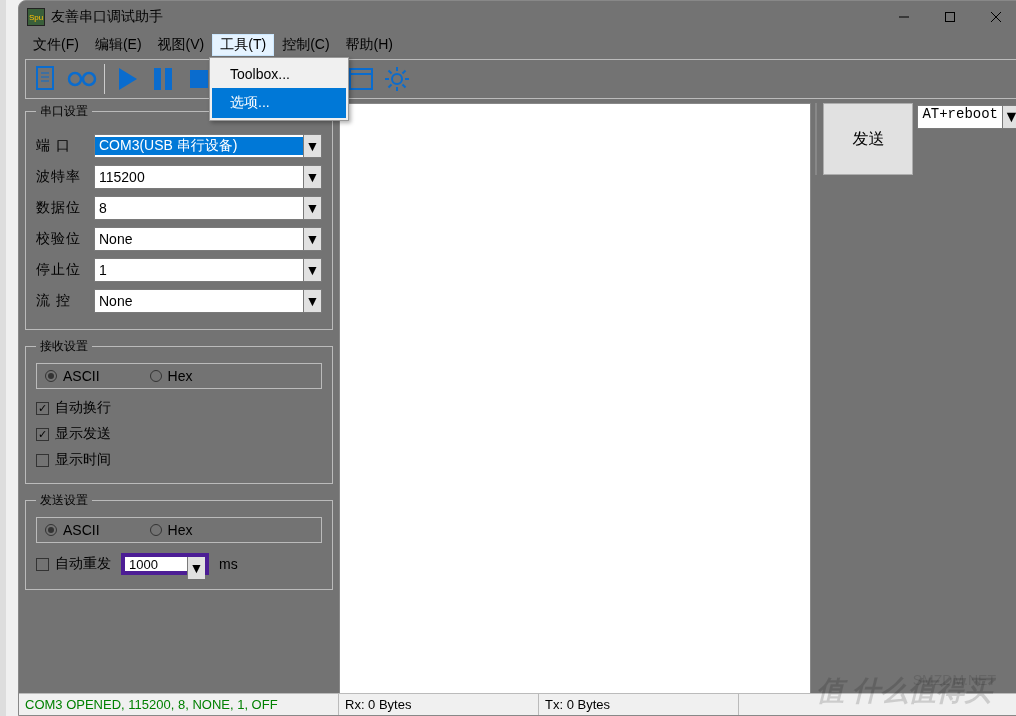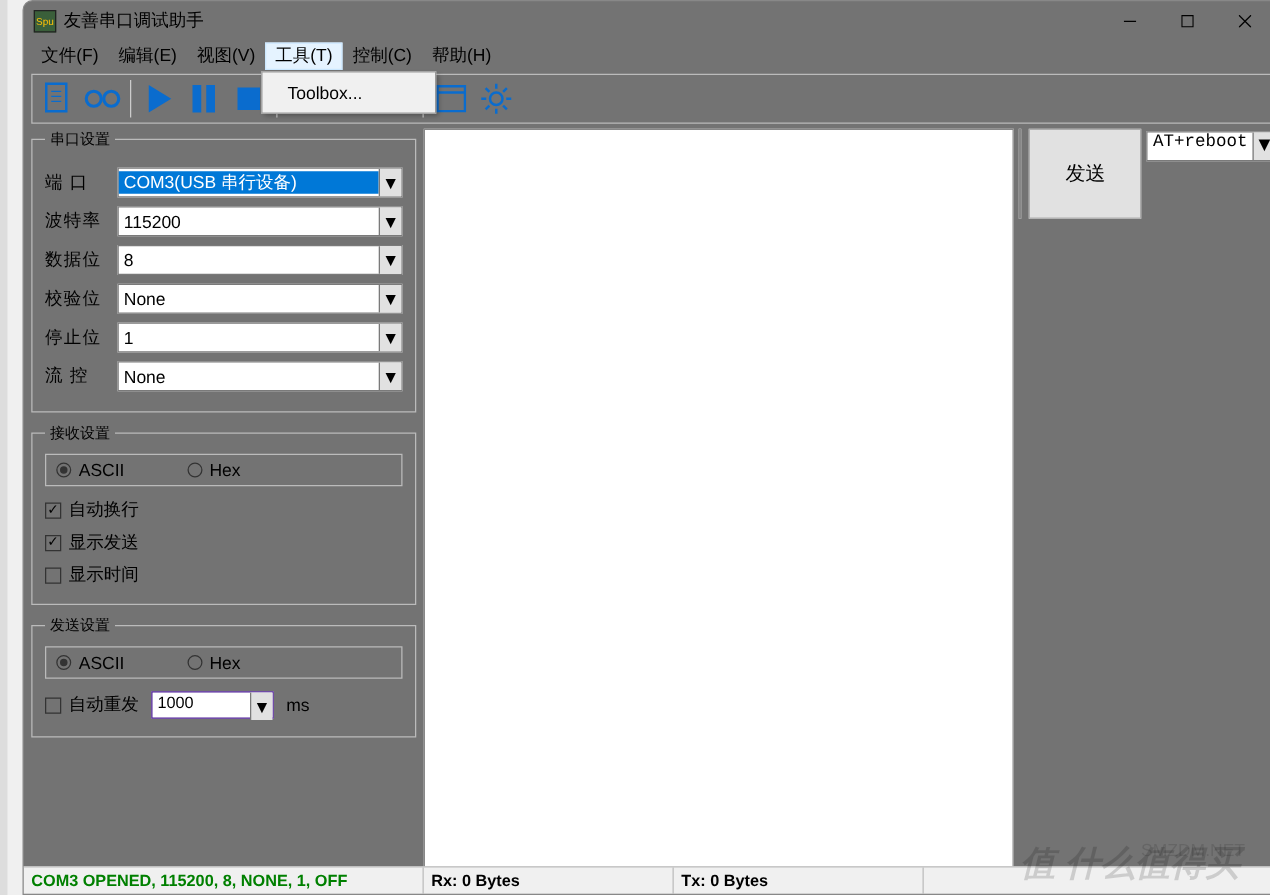--- a/index.html
+++ b/index.html
@@ -27,30 +27,30 @@
 .combo-text { flex: 1; padding: 0 4px; font-size: 14px; overflow:hidden; white-space:nowrap;}
 .combo.selected .combo-text { background: #0078d7; color: #fff; }
 .combo-btn { width: 18px; height: 22px; background: #e1e1e1; border-left: 1px solid #7a7a7a; display: flex; align-items: center; justify-content: center; }
 .radio-group { border:1px solid #bbb; padding:4px 8px; display:flex; gap:50px; margin-bottom:6px;}
 .radio-opt { display:flex; align-items:center; gap:6px; font-family: "Courier New", monospace; font-size:14px;}
 .radio-dot { width:12px; height:12px; border:1px solid #333; border-radius:50%; display:inline-flex; align-items:center; justify-content:center;}
 .radio-dot.checked::after { content:''; width:6px; height:6px; background:#333; border-radius:50%;}
 .check-row { display:flex; align-items:center; gap:6px; padding:4px 0; font-size:14px;}
 .checkbox { width:13px; height:13px; border:1px solid #333; display:inline-flex; align-items:center; justify-content:center; font-size:11px; line-height:1;}
 .checkbox.checked::after { content:'✓'; color:#000;}
-.small-combo { width:98px; height:22px; border:1px solid #4c1d95; display:flex; background:#fff; margin:0 4px;}
+.small-combo { width:88px; height:22px; border:4px solid #4c1d95; display:flex; background:#fff; margin:0 4px;}
 .small-combo .combo-text{font-size:13px; padding:0 4px;}
 .right-panel { flex: 1; display: flex; flex-direction: row; gap: 4px; }
 .recv-area { flex: 1; border: 1px solid #888; background: #fff; }
 .send-row { display:flex; gap:6px; height:72px;}
 .send-text { flex:1; border:1px solid #888; background:#fff;}
 .send-btn { width:90px; border:1px solid #adadad; background:#e1e1e1; display:flex; align-items:center; justify-content:center; font-size:16px; cursor:default;}
 .history-combo { height:24px; border:1px solid #7a7a7a; display:flex; background:#fff; margin-top:2px;}
 .statusbar { position:absolute; bottom:0; left:0; right:0; height:22px; border-top:1px solid #bbb; display:flex; font-size:13px; background:#f0f0f0;}
-.status-cell { border-right:1px solid #bbb; padding:0 6px; display:flex; align-items:center;font-weight:bold;}
+.status-cell { border-right:1px solid #bbb; padding:0 6px; display:flex; align-items:center;}
 .status-com { width:320px; color:#008000;}
 .status-rx { width:200px;}
 .status-tx { width:200px;}
 .dropdown-menu { position:absolute; left:190px; top:56px; width:140px; background:#f0f0f0; border:1px solid #999; box-shadow:2px 2px 4px rgba(0,0,0,0.3); z-index:100; padding:2px;}
 .dd-item { padding:6px 18px; font-size:14px; cursor:default;}
 .dd-item.highlight { background:#0078d7; color:#fff;}
 .watermark { position:absolute; right:24px; bottom:6px; font-size:28px; color:rgba(0,0,0,0.15); font-weight:bold; pointer-events:none; font-style:italic; z-index:200;}
 .watermark2 { position:absolute; right:20px; bottom:28px; font-size:14px; color:rgba(0,0,0,0.12); pointer-events:none; z-index:200;}
 .left-edge { position:absolute; left:0; top:0; width:6px; height:100%; background:#ddd;}
 </style>
@@ -146,20 +146,21 @@
             <line x1="18.5" y1="18.5" x2="21.5" y2="21.5"></line>
             <line x1="21.5" y1="4.5" x2="18.5" y2="7.5"></line>
             <line x1="7.5" y1="18.5" x2="4.5" y2="21.5"></line>
           </g>
         </svg>
       </div>
   </div>
 
   <div class="dropdown-menu">
     <div class="dd-item">Toolbox...</div>
+    <div class="dd-item highlight">选项...</div>
   </div>
 
   <div class="content">
     <div class="left-panel">
       <fieldset>
         <legend>串口设置</legend>
         <div class="row">
           <span class="row-label">端    口</span>
           <div class="combo selected">
             <span class="combo-text">COM3(USB 串行设备)</span>

